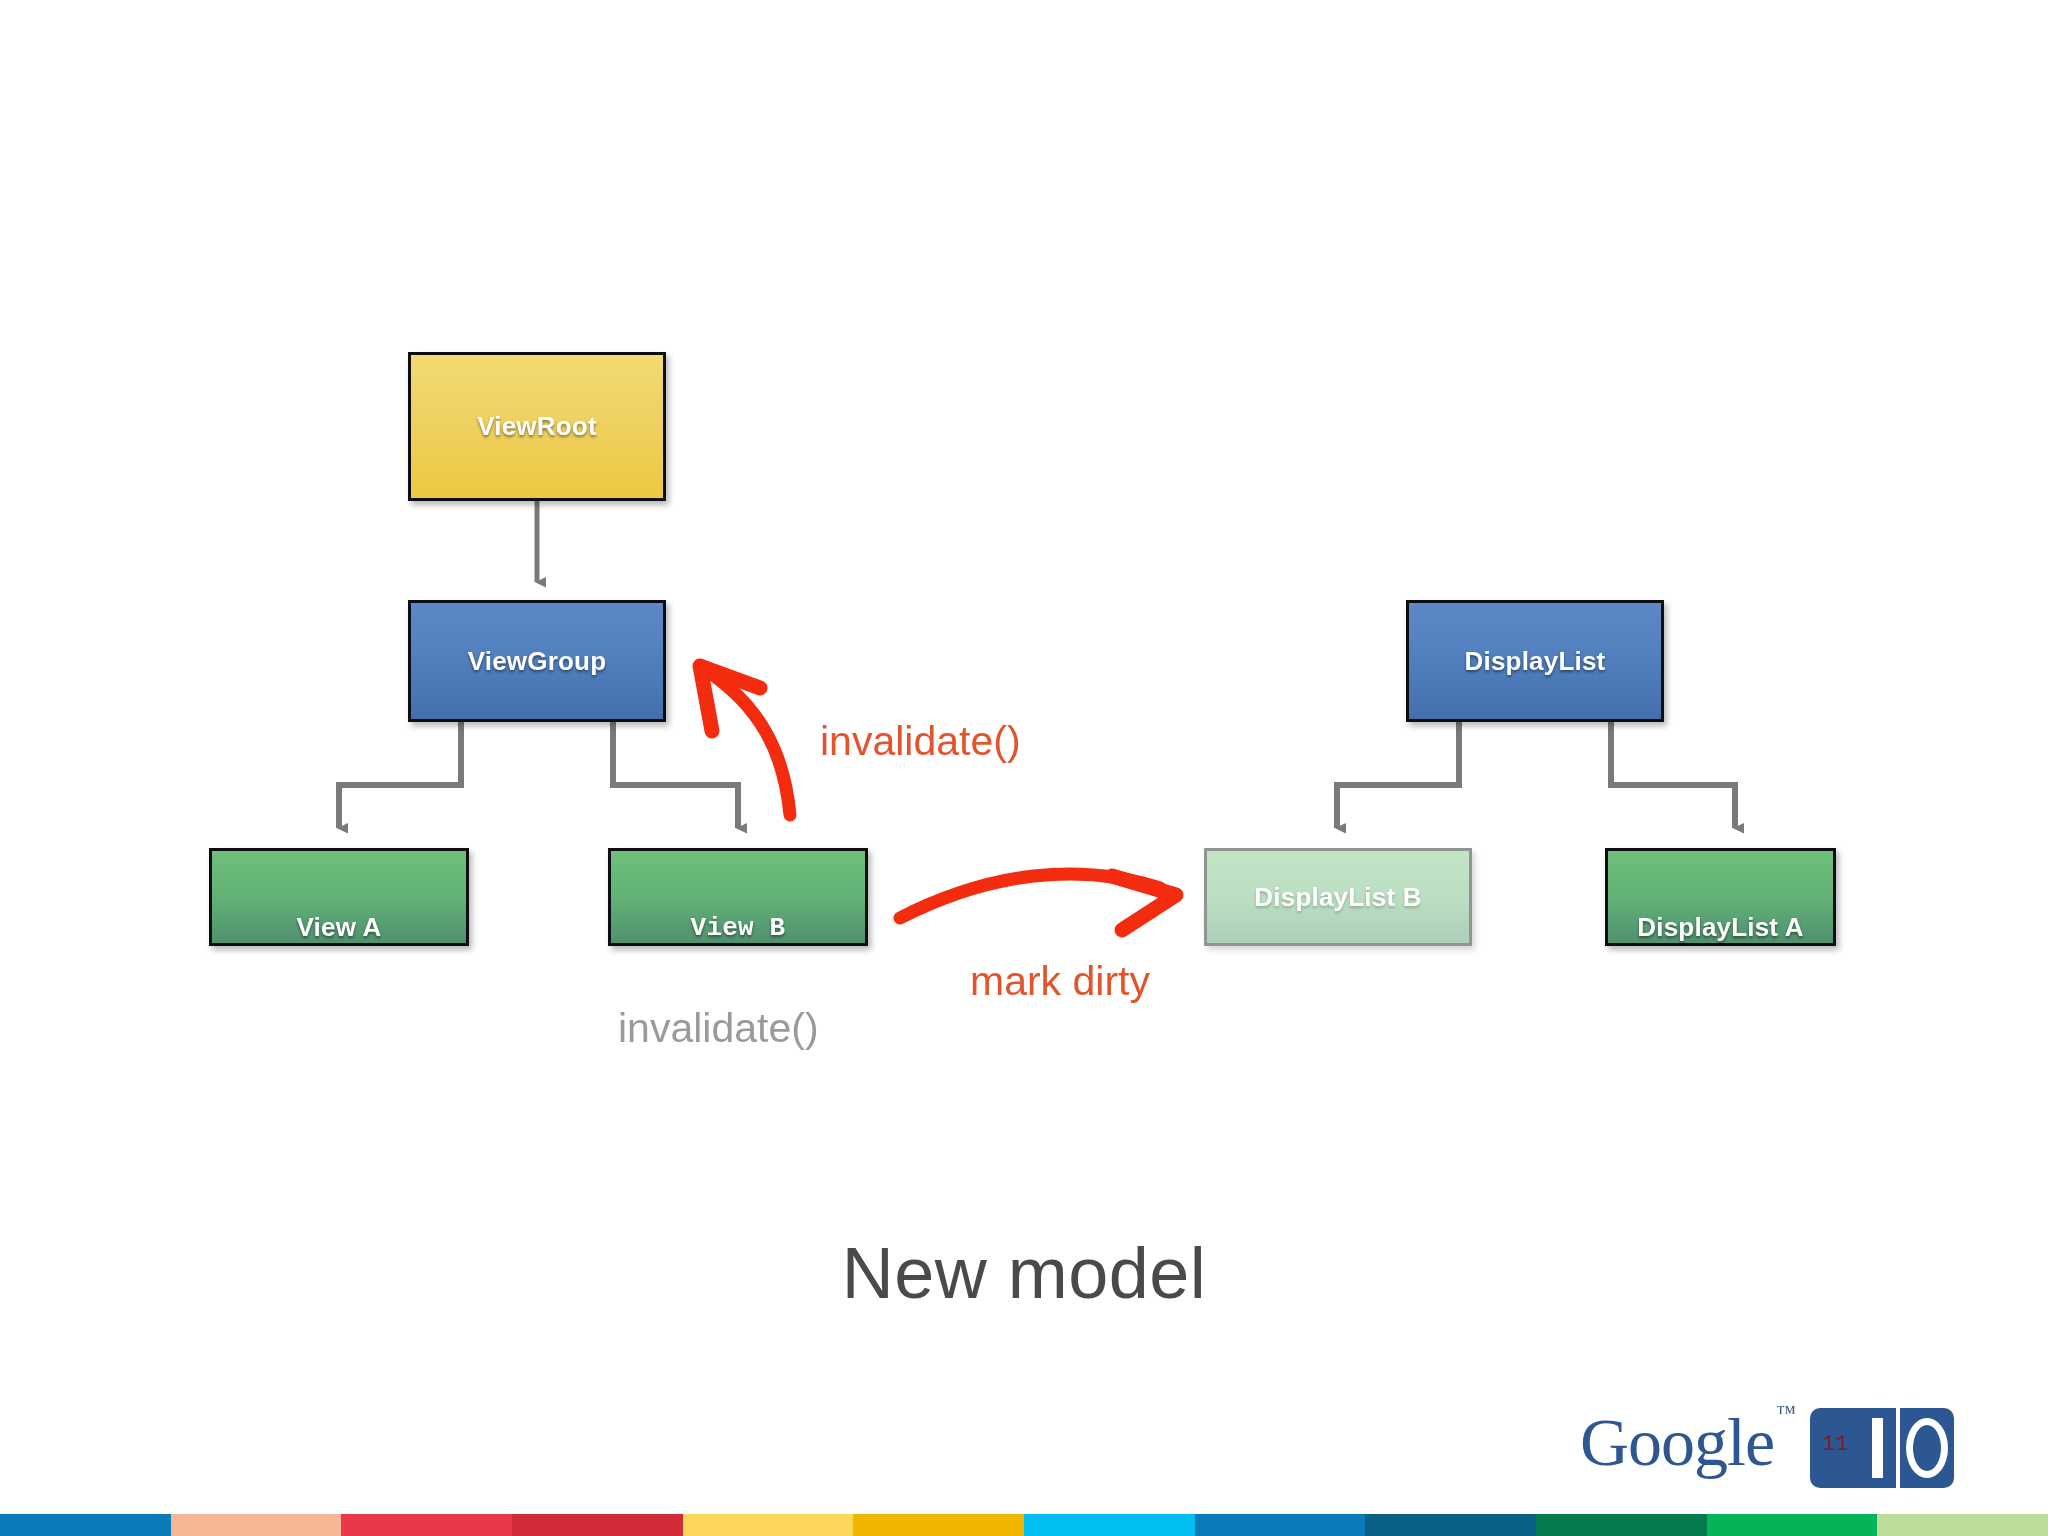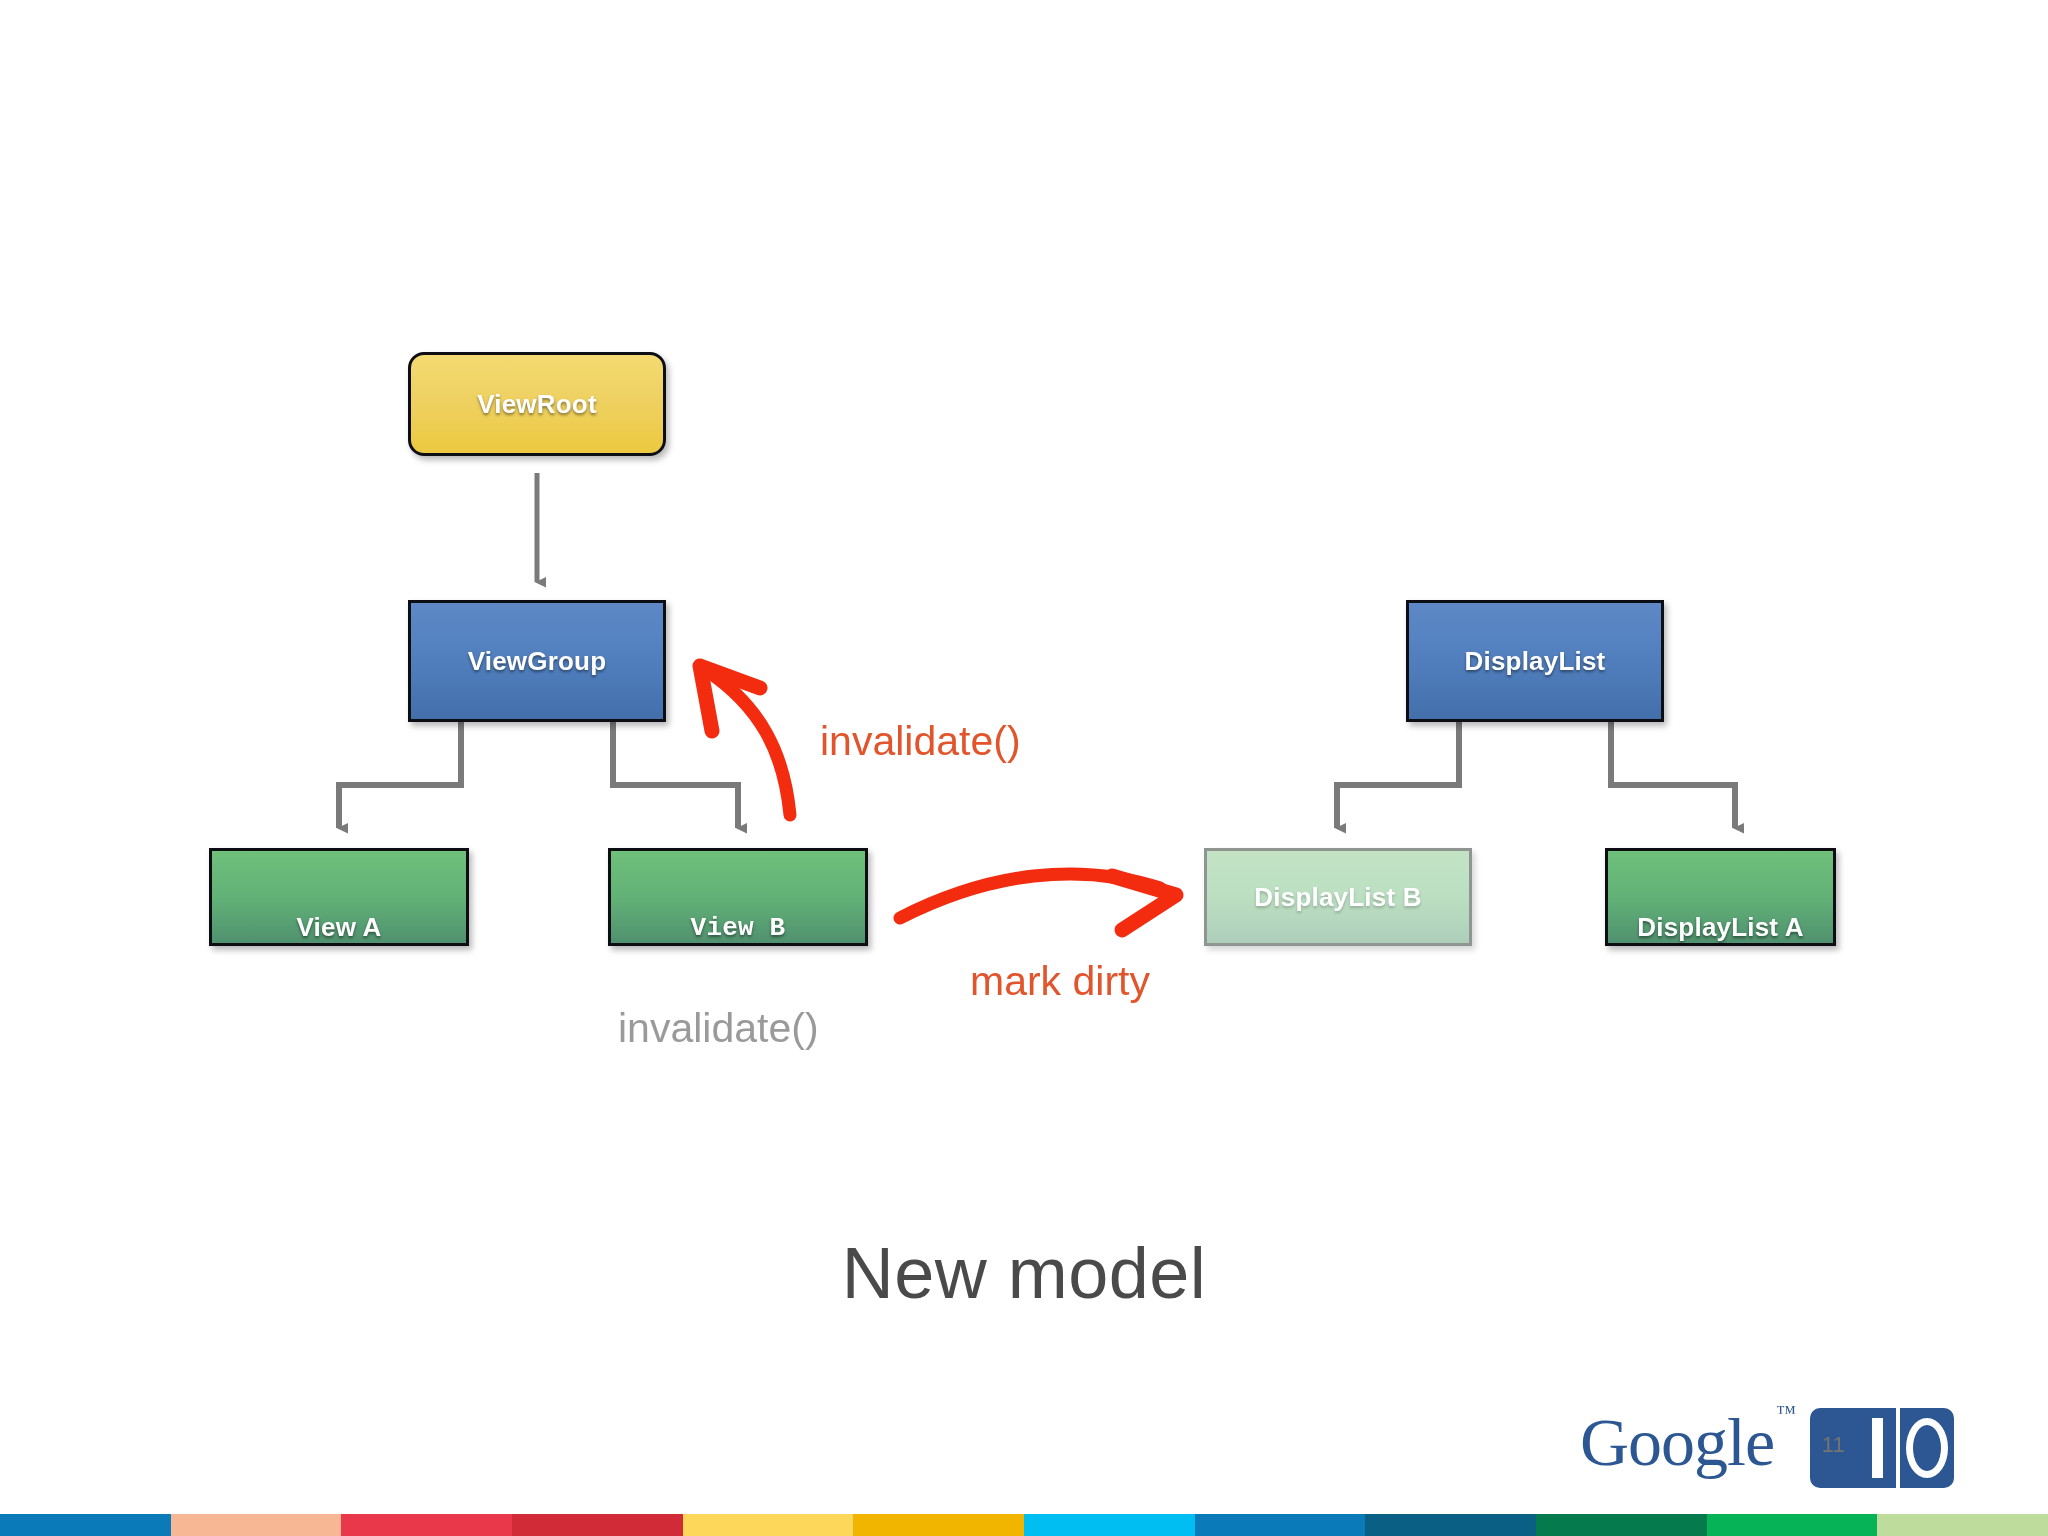--- a/index.html
+++ b/index.html
@@ -129,23 +129,23 @@
     position: absolute;
     left: 0; top: 0;
     width: 86px; height: 80px;
     background: #2c5792;
     border-radius: 10px 0 0 10px;
   }
   #badge-year {
     position: absolute;
     left: 12px;
     top: 24px;
-    color: #737373;
+    color: #7f1d1d;
     font-size: 22px;
-    font-family: Liberation Sans, sans-serif;
+    font-family: Liberation Mono, monospace;
   }
   #badge-i {
     position: absolute;
     left: 62px;
     top: 10px;
     width: 11px;
     height: 60px;
     background: #ffffff;
   }
   #badge-right {
@@ -216,21 +216,21 @@
       <path d="M790 815 C 784 752, 760 706, 706 670" stroke="#f32c10" stroke-width="13" fill="none" stroke-linecap="round"></path>
       <path d="M700 666 L760 688 M700 666 L712 731" stroke="#f32c10" stroke-width="15" fill="none" stroke-linecap="round" stroke-linejoin="round"></path>
     </g>
 
     <g>
       <path d="M900 918 C 990 872, 1080 862, 1160 888" stroke="#f32c10" stroke-width="13" fill="none" stroke-linecap="round"></path>
       <path d="M1176 895 L1112 876 M1176 895 L1122 930" stroke="#f32c10" stroke-width="15" fill="none" stroke-linecap="round" stroke-linejoin="round"></path>
     </g>
   </svg>
 
-  <div class="node node-yellow" style="left:408px; top:352px; width:258px; height:104px;border-radius:16px;">
+  <div class="node node-yellow" style="left:408px; top:352px; width:258px; height:149px;">
     <span>ViewRoot</span>
   </div>
 
   <div class="node node-blue" style="left:408px; top:600px; width:258px; height:122px;">
     <span>ViewGroup</span>
   </div>
 
   <div class="node node-green" style="left:209px; top:848px; width:260px; height:98px;">
     <span>View A</span>
   </div>

